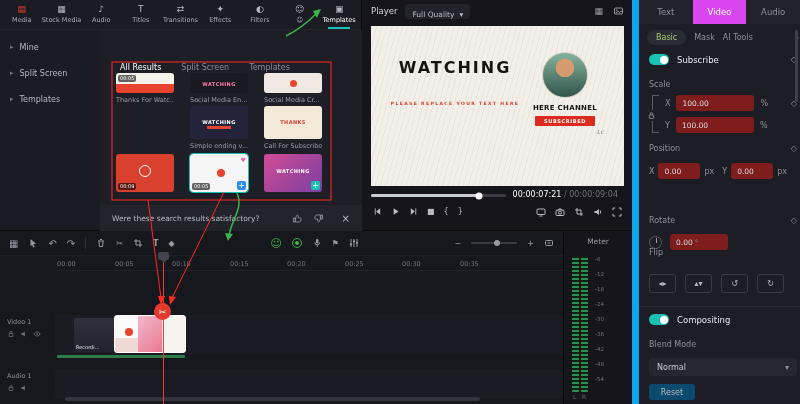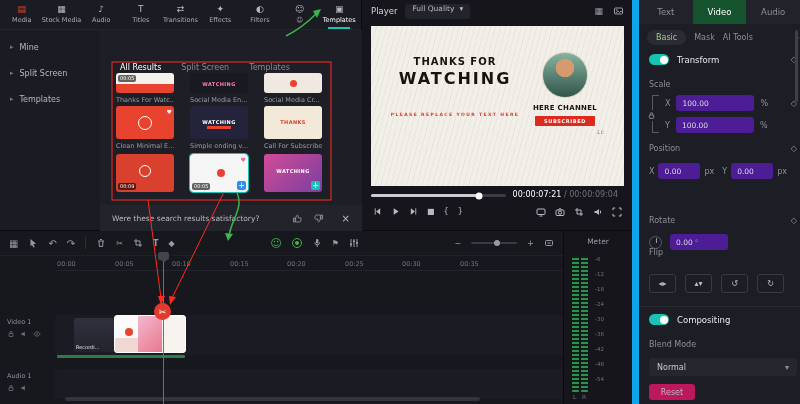--- a/index.html
+++ b/index.html
@@ -47,21 +47,21 @@
 .t7{background:#d9402e}.t7::after{content:"";position:absolute;left:50%;top:46%;transform:translate(-50%,-50%);width:10px;height:10px;border:1.5px solid #fff;border-radius:50%}
 .t8{background:#f5f5f5;outline:1.5px solid #19c2b2}.t8::after{content:"";position:absolute;left:46%;top:40%;width:8px;height:8px;border-radius:50%;background:#e8432e}
 .t9{background:linear-gradient(135deg,#d24b96,#7b3fa0)}
 .feedback{position:absolute;left:0;bottom:0;width:262px;height:26px;background:#23232c;display:flex;align-items:center;gap:10px;padding:0 12px;color:#b9b9c3;font-size:7.5px}
 .feedback .ficons{margin-left:auto;display:flex;gap:10px;color:#9a9aa6;align-items:center}
 .feedback .close{color:#b9b9c3;font-size:10px;margin-left:8px}
 
 .player{left:363px;top:0;width:269px;height:231px;background:#15151b;border-bottom:1px solid #0b0b0e}
 .player-head{display:flex;align-items:center;height:22px;padding:0 8px;gap:8px}
 .player-title{color:#d5d5e0;font-size:8.5px}
-.quality{display:flex;align-items:flex-start;gap:5px;background:#23232c;border-radius:3px;height:15px;padding:0 7px;color:#b9b9c3;font-size:7.5px}
+.quality{display:flex;align-items:flex-end;gap:5px;background:#23232c;border-radius:3px;height:15px;padding:0 7px;color:#b9b9c3;font-size:7.5px}
 .head-icons{margin-left:auto;display:flex;gap:10px;color:#9a9aa6;align-items:center}
 .preview{position:absolute;left:8px;top:26px;width:253px;height:160px;background:#f2efe9;background-image:repeating-linear-gradient(105deg,rgba(110,100,80,.07) 0 1px,transparent 1px 5px)}
 .pv-left{position:absolute;left:14px;top:30px;width:140px;text-align:center;color:#17140f}
 .pv-l1{font-size:10px;font-weight:700;letter-spacing:1px}
 .pv-l2{font-size:16px;font-weight:800;letter-spacing:2px;margin-top:2px}
 .pv-l3{font-size:4.5px;color:#d8402c;letter-spacing:1.4px;margin-top:24px;font-weight:700}
 .pv-right{position:absolute;right:20px;top:26px;width:78px;text-align:center}
 .avatar{width:46px;height:46px;border-radius:50%;margin:0 auto;border:1px solid #d9d2c4;background:radial-gradient(circle at 50% 34%,#d69a6e 0 9px,transparent 9.5px),linear-gradient(#86b3a0,#31544a)}
 .pv-ch{font-size:7px;font-weight:800;color:#17140f;margin-top:6px;letter-spacing:.3px}
 .pv-sub{display:inline-block;background:#dc2a1e;color:#fff;font-size:5px;font-weight:700;padding:2px 9px;border-radius:1px;margin-top:4px;letter-spacing:.6px}
@@ -70,42 +70,42 @@
 .seek-fill{width:80%;height:100%;background:#c9ccd2;border-radius:2px}
 .seek-handle{position:absolute;left:80%;top:50%;transform:translate(-50%,-50%);width:7px;height:7px;border-radius:50%;background:#fff}
 .timecode{position:absolute;right:14px;top:190px;font-size:8px;color:#fff;white-space:nowrap}
 .timecode .total{color:#72727c}
 .transport{position:absolute;left:10px;top:207px;display:flex;align-items:center;gap:9px;color:#b9b9c3;font-size:8px}
 .pv-tools{position:absolute;right:10px;top:207px;display:flex;align-items:center;gap:9px;color:#b9b9c3}
 
 .props{left:632px;top:0;width:168px;height:404px;background:#1d1d26;border-left:7px solid #0ea5e9}
 .props-tabs{display:flex;height:24px;background:#22222b}
 .ptab{flex:1;display:flex;align-items:center;justify-content:center;color:#8f8f9a;font-size:8.5px}
-.ptab.active{background:#14532d;color:#fff}
+.ptab.active{background:#d946ef;color:#fff}
 .subtabs{position:absolute;left:0;top:30px;width:168px;display:flex;align-items:center;gap:8px;padding:0 8px;color:#8f8f9a}
 .subtab.active{background:#2b2b35;color:#9fd06f;padding:3px 9px;border-radius:9px}
 .subtabs .chev{margin-left:auto;color:#8f8f9a}
 .prow{position:absolute;left:0;width:168px;display:flex;align-items:center;padding:0 10px}
 .toggle{width:20px;height:11px;border-radius:6px;background:#19c2b2;position:relative;margin-right:8px;flex:none}
 .toggle::after{content:"";position:absolute;right:1.5px;top:1.5px;width:8px;height:8px;border-radius:50%;background:#fff}
 .toggle.off{background:#3a3a45}
 .toggle.off::after{left:1.5px;right:auto}
 .sec-title{color:#e9e9f1;font-size:8.5px}
 .dim{color:#8f8f9a}
 .kf{margin-left:auto;color:#8f8f9a}
-.numbox{background:#4c1d95;border-radius:3px;height:16px;display:flex;align-items:center;padding:0 6px;color:#dcdce6;font-size:7.5px}
+.numbox{background:#7f1d1d;border-radius:3px;height:16px;display:flex;align-items:center;padding:0 6px;color:#dcdce6;font-size:7.5px}
 .link-bracket{position:absolute;left:13px;top:95px;width:7px;height:38px;border:1px solid #5a5a66;border-right:none}
 .link-lock{position:absolute;left:8px;top:110px;color:#8f8f9a;background:#1d1d26;padding:1px 0}
 .fbtn{width:27px;height:19px;border:1px solid #3a3a45;border-radius:3px;display:flex;align-items:center;justify-content:center;color:#b9b9c3;font-size:8px;margin-right:9px}
 .divider{position:absolute;left:0;width:168px;height:1px;background:#2a2a33}
 .dial{width:13px;height:13px;border:1px solid #5a5a66;border-radius:50%;position:relative;margin-right:8px;flex:none}
 .dial::after{content:"";position:absolute;left:50%;top:1px;width:1px;height:5px;background:#9a9aa6}
 .blend-select{position:absolute;left:10px;top:358px;width:148px;height:18px;background:#26262f;border-radius:3px;display:flex;align-items:center;padding:0 8px;color:#c9c9d4}
 .blend-select .chev{margin-left:auto;color:#8f8f9a}
-.reset-btn{position:absolute;left:10px;top:384px;width:46px;height:16px;background:#be185d;border-radius:3px;display:flex;align-items:center;justify-content:center;color:#b9b9c3}
+.reset-btn{position:absolute;left:10px;top:384px;width:46px;height:16px;background:#0c4a6e;border-radius:3px;display:flex;align-items:center;justify-content:center;color:#b9b9c3}
 .props-scroll{position:absolute;right:2px;top:30px;width:3px;height:72px;background:#3f3f4a;border-radius:2px}
 
 .timeline{left:0;top:231px;width:632px;height:173px;background:#17171e}
 .tl-toolbar{position:absolute;left:0;top:0;width:563px;height:25px;display:flex;align-items:center;gap:10px;padding:0 9px;color:#9a9aa6;border-bottom:1px solid #20202a}
 .tl-sep{width:1px;height:12px;background:#2e2e38}
 .smiley{color:#3cb54a;font-size:11px;line-height:11px}
 .rec{width:10px;height:10px;border:1.5px solid #3cb54a;border-radius:50%;position:relative}
 .rec::after{content:"";position:absolute;left:50%;top:50%;transform:translate(-50%,-50%);width:4px;height:4px;border-radius:50%;background:#3cb54a}
 .zslider{width:46px;height:2px;background:#3a3a45;border-radius:1px;position:relative}
 .zslider::after{content:"";position:absolute;left:55%;top:50%;transform:translate(-50%,-50%);width:6px;height:6px;border-radius:50%;background:#9a9aa6}
@@ -214,26 +214,20 @@
         <div class="thumb t2" style="height:20px">
             <span class="thumb-text">WATCHING</span>
           </div>
         <div class="label">Social Media En...</div>
       </div>
       <div class="card r1 abs" style="left:164px;top:43px">
         <div class="thumb t3" style="height:20px"></div>
         <div class="label">Social Media Cr...</div>
       </div>
 
-      <div class="card abs" style="left:16px;top:76px">
-        <div class="thumb t4" style="height:33px">
-            <span class="heart">♥</span>
-          </div>
-        <div class="label">Clean Minimal E...</div>
-      </div>
       <div class="card abs" style="left:164px;top:76px">
         <div class="thumb t6" style="height:33px">
             <span class="thumb-text">THANKS</span>
           </div>
         <div class="label">Call For Subscribe</div>
       </div>
       <div class="card abs" style="left:90px;top:76px">
         <div class="thumb t5" style="height:33px">
             <span class="thumb-text">WATCHING</span>
           </div>
@@ -292,21 +286,20 @@
               <rect x="1" y="2" width="8" height="6" rx="1" fill="none" stroke="currentColor"></rect>
               <circle cx="3.2" cy="4" r="0.8" fill="currentColor"></circle>
               <path d="M2.2 7.2 4.4 5l1.6 1.6L7.6 5l1.2 1.2" fill="none" stroke="currentColor"></path>
             </svg>
           </span>
       </span>
     </div>
 
     <div class="preview">
       <div class="pv-left">
-        <div class="pv-l1">THANKS FOR</div>
         <div class="pv-l2">WATCHING</div>
         <div class="pv-l3">PLEASE REPLACE YOUR TEXT HERE</div>
       </div>
       <div class="pv-right">
         <div class="avatar"></div>
         <div class="pv-ch">HERE CHANNEL</div>
         <div class="pv-sub">SUBSCRIBED</div>
         <div class="pv-sig">Lc</div>
       </div>
     </div>
@@ -380,21 +373,21 @@
     </div>
     <div class="subtabs">
       <span class="subtab active">Basic</span>
       <span class="subtab">Mask</span>
       <span class="subtab">AI Tools</span>
       <span class="chev">▸</span>
     </div>
 
     <div class="prow" style="top:54px">
       <span class="toggle"></span>
-      <span class="sec-title">Transform</span>
+      <span class="sec-title">Subscribe</span>
       <span class="kf">◇</span>
     </div>
 
     <div class="prow dim" style="top:80px">
         <span>Scale</span>
       </div>
     <div class="link-bracket"></div>
     <span class="link-lock">
         <svg width="9" height="9" viewBox="0 0 10 10">
           <rect x="2.6" y="4.4" width="4.8" height="3.8" rx="0.6" fill="none" stroke="currentColor"></rect>

